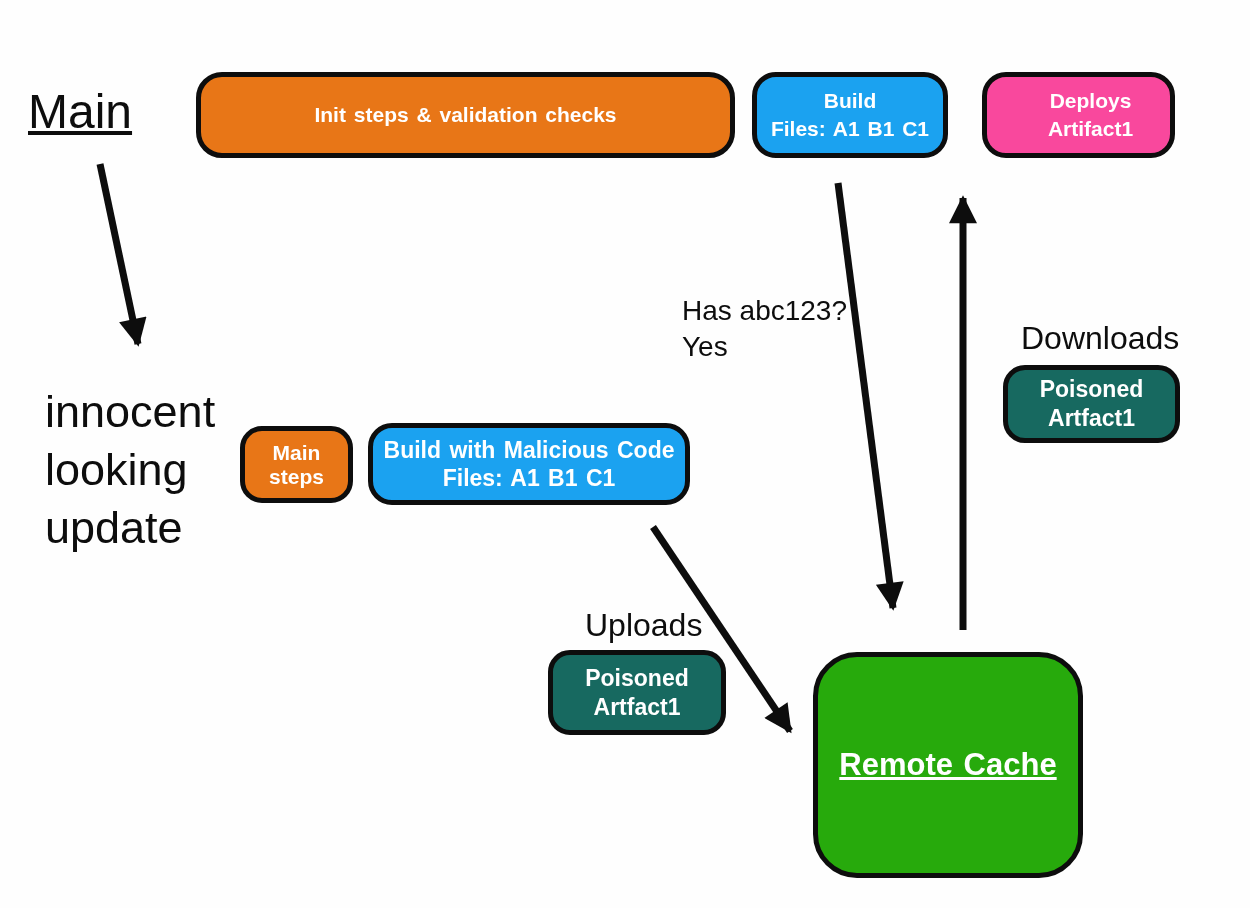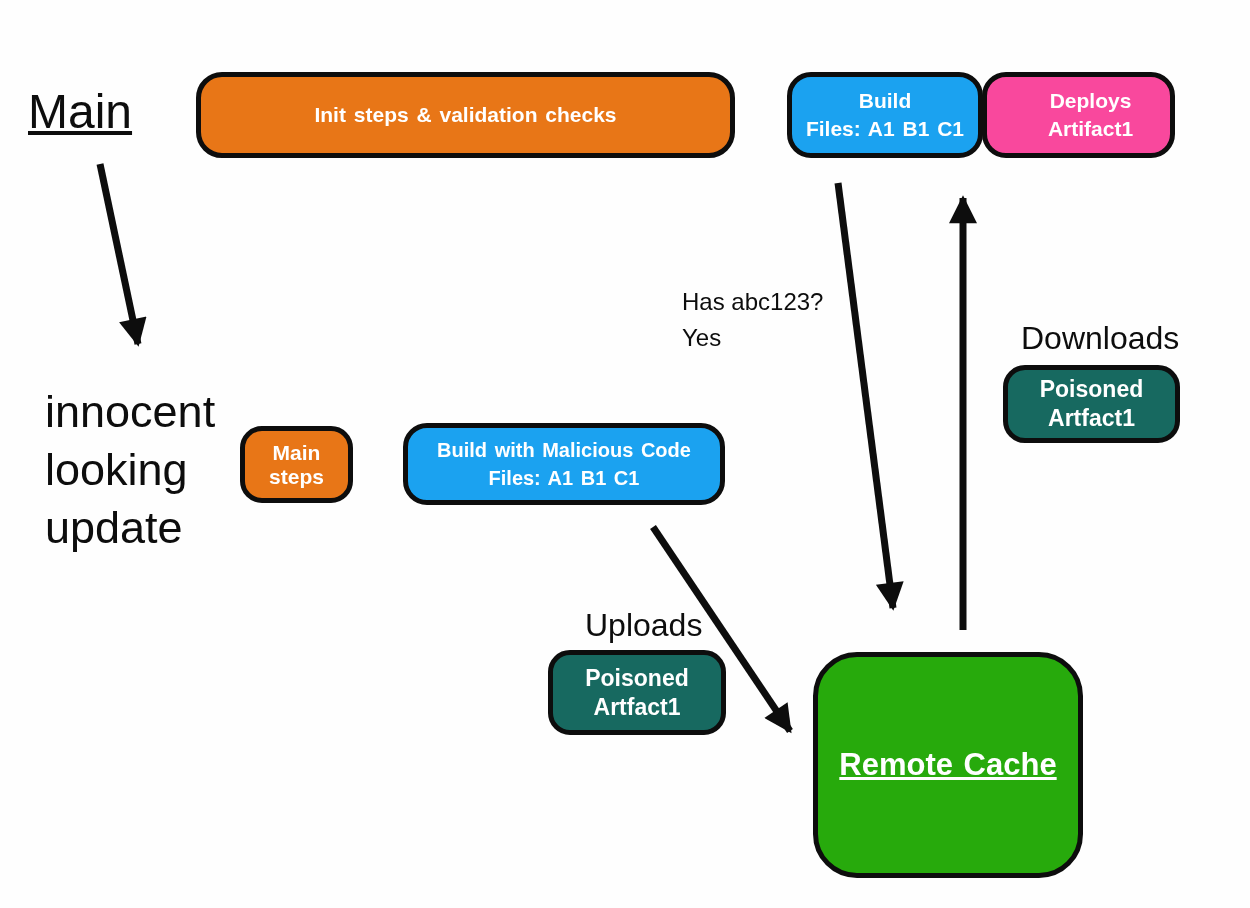--- a/index.html
+++ b/index.html
@@ -22,43 +22,43 @@
     color:var(--c-box_text,#ffffff);
     font-weight:bold;
     display:flex;
     align-items:center;
     justify-content:center;
     text-align:center;
     white-space:pre-line;
     word-spacing:2px;
   }
   .orange{background:var(--c-orange,#e87617);}
-  .blue{background:var(--c-blue,#1ba2f0);margin-left:35px;}
+  .blue{background:var(--c-blue,#1ba2f0);}
   .pink{background:var(--c-pink,#f9489d);padding-left:24px;}
   .teal{background:var(--c-teal,#176960);}
   .green{background:var(--c-green,#27aa0c);}
 
   #node-init-validation{left:196px;top:72px;width:539px;height:86px;border-radius:26px;font-size:21px;}
   #node-build-main{left:752px;top:72px;width:196px;height:86px;border-radius:24px;font-size:21px;line-height:28px;}
   #node-deploys{left:982px;top:72px;width:193px;height:86px;border-radius:24px;font-size:21px;line-height:28px;}
   #node-init-steps{left:240px;top:426px;width:113px;height:77px;border-radius:22px;font-size:21px;}
-  #node-build-malicious{left:368px;top:423px;width:322px;height:82px;border-radius:24px;font-size:20px;line-height:28px;}
+  #node-build-malicious{left:368px;top:423px;width:322px;height:82px;border-radius:24px;font-size:23px;line-height:28px;}
   #node-poisoned-download{left:1003px;top:365px;width:177px;height:78px;border-radius:22px;font-size:23px;line-height:29px;}
   #node-poisoned-upload{left:548px;top:650px;width:178px;height:85px;border-radius:22px;font-size:23px;line-height:29px;}
   #node-remote-cache{left:813px;top:652px;width:270px;height:226px;border-radius:44px;font-size:31px;text-decoration:underline;}
 
   
   .label{
     position:absolute;
     color:var(--c-ink,#0d0d0d);
     white-space:pre-line;
   }
   #label-main{left:28px;top:84px;font-size:48px;text-decoration:underline;}
   #label-innocent{left:45px;top:383px;font-size:45px;line-height:58px;}
-  #label-has-abc{left:682px;top:284px;font-size:24px;line-height:36px;}
+  #label-has-abc{left:682px;top:293px;font-size:28px;line-height:36px;}
   #label-downloads{left:1021px;top:320px;font-size:32px;}
   #label-uploads{left:585px;top:607px;font-size:32px;}
 
   
   #arrows{position:absolute;left:0;top:0;width:1250px;height:908px;pointer-events:none;}
   #arrows line{stroke:var(--c-ink,#0d0d0d);stroke-width:7;}
 </style>
 </head>
 <body>
 

